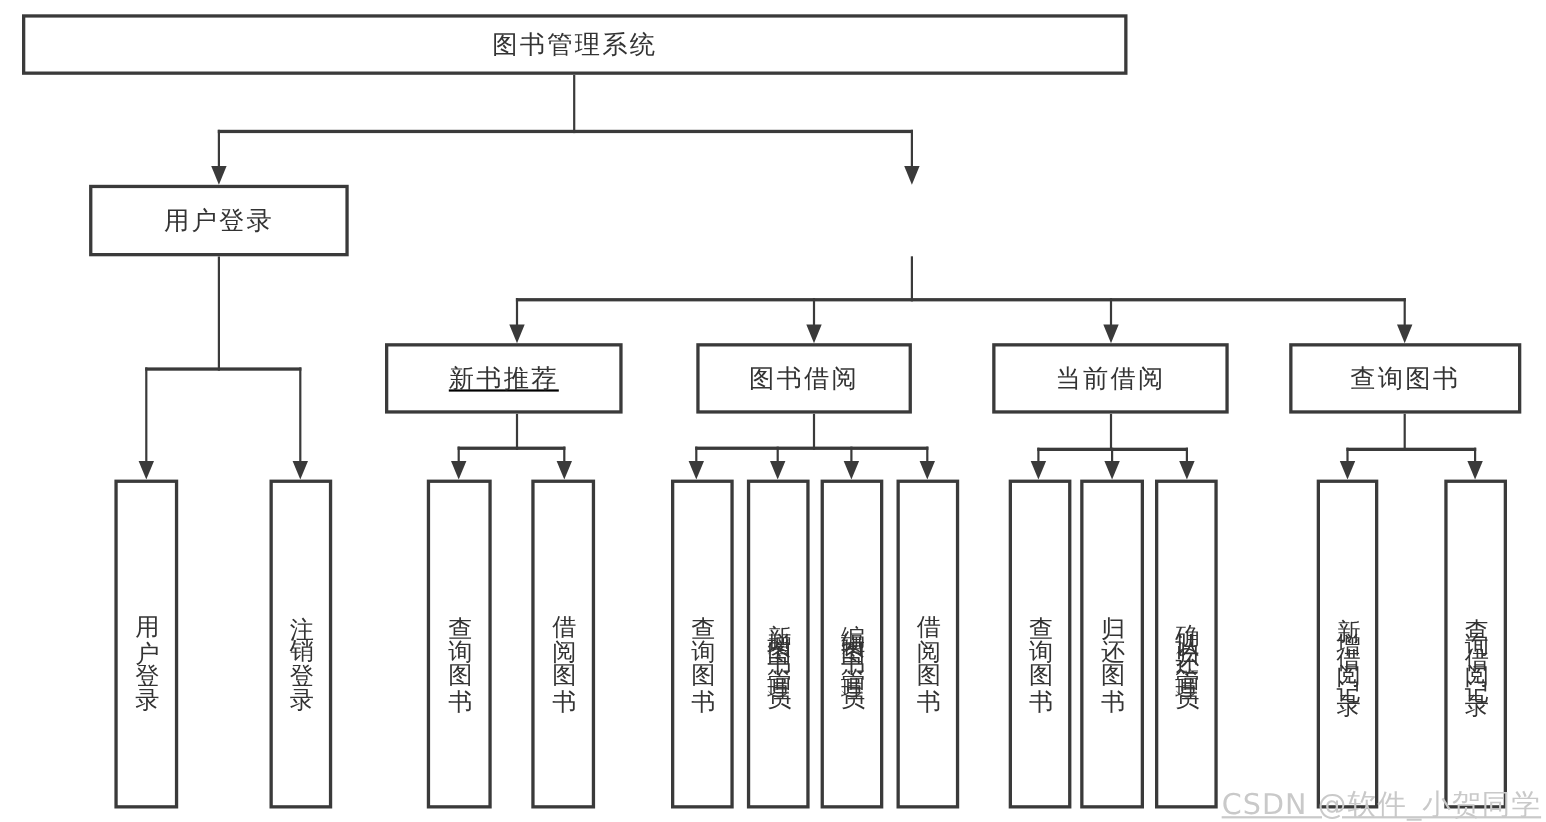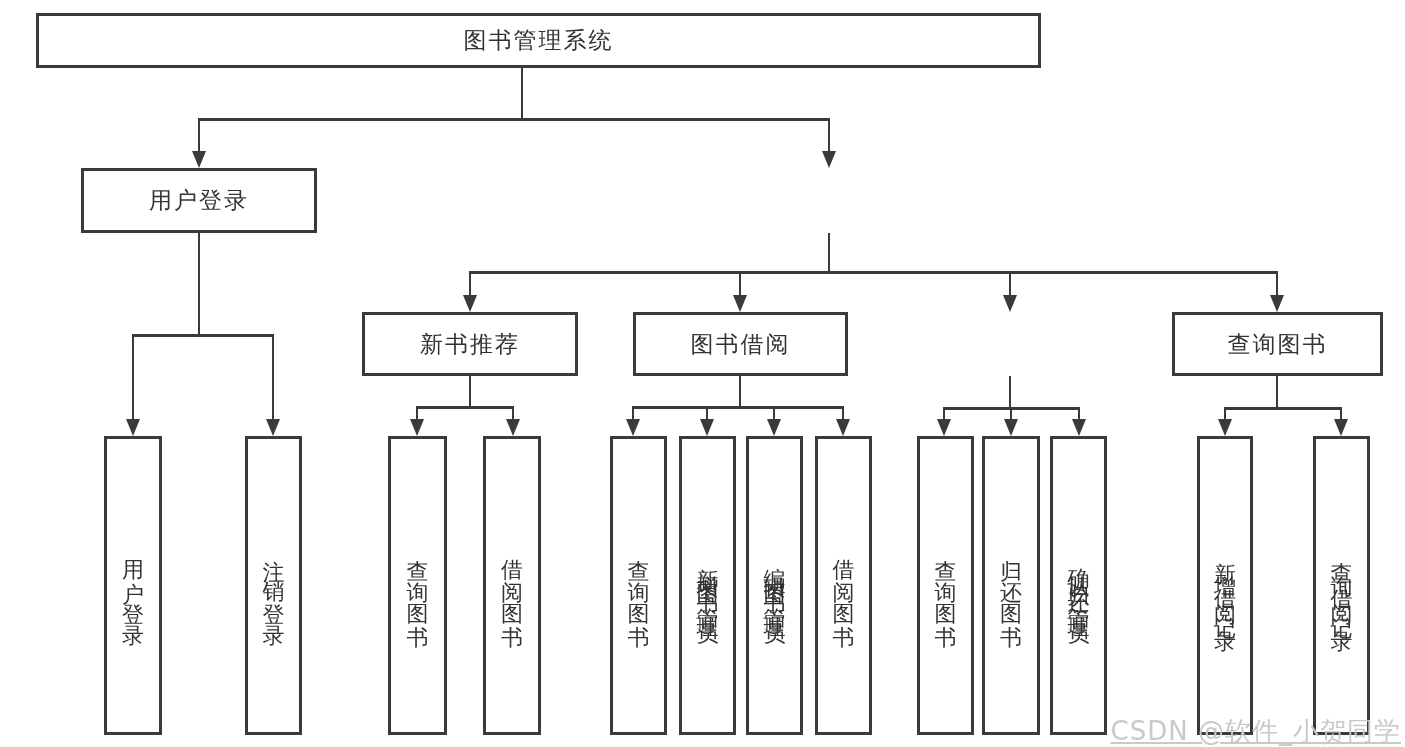--- a/index.html
+++ b/index.html
@@ -115,31 +115,34 @@
     <div class="seg" style="left: 1009.75px; top: 407px; width: 2.5px; height: 17px;"></div>
     <div class="arrowhead" style="left: 1004px; top: 419px;"></div>
     <div class="seg" style="left: 1077.75px; top: 407px; width: 2.5px; height: 17px;"></div>
     <div class="arrowhead" style="left: 1072px; top: 419px;"></div>
     <div class="seg" style="left: 1275.75px; top: 376px; width: 2.5px; height: 33.5px;"></div>
     <div class="seg" style="left: 1223.75px; top: 407px; width: 118.5px; height: 2.5px;"></div>
     <div class="seg" style="left: 1223.75px; top: 407px; width: 2.5px; height: 17px;"></div>
     <div class="arrowhead" style="left: 1218px; top: 419px;"></div>
     <div class="seg" style="left: 1339.75px; top: 407px; width: 2.5px; height: 17px;"></div>
     <div class="arrowhead" style="left: 1334px; top: 419px;"></div>
-    <div class="node" style="left: 36px; top: 13px; width: 1005px; height: 55px; font-family: Liberation Serif, serif;">
+    <div class="node" style="left: 20px; top: 13px; width: 1005px; height: 55px; font-family: Liberation Serif, serif;">
       <span class="label">图书管理系统</span>
     </div>
     <div class="node" style="left: 81px; top: 168px; width: 236px; height: 65px;">
       <span class="label">用户登录</span>
     </div>
-    <div class="node" style="left: 362px; top: 312px; width: 216px; height: 64px;">
+    <div class="node" style="left: 350px; top: 312px; width: 216px; height: 64px; text-decoration: underline;">
       <span class="label">新书推荐</span>
     </div>
-    <div class="node" style="left: 633px; top: 312px; width: 215px; height: 64px;">
+    <div class="node" style="left: 633px; top: 312px; width: 196px; height: 64px;">
       <span class="label">图书借阅</span>
+    </div>
+    <div class="node" style="left: 902px; top: 312px; width: 215px; height: 64px;">
+      <span class="label">当前借阅</span>
     </div>
     <div class="node" style="left: 1172px; top: 312px; width: 211px; height: 64px;">
       <span class="label">查询图书</span>
     </div>
     <div class="node vertical" style="left: 104px; top: 436px; width: 58px; height: 299px;">
       <span class="label" style="letter-spacing: 22px;">用户登录</span>
     </div>
     <div class="node vertical" style="left: 245px; top: 436px; width: 57px; height: 299px;">
       <span class="label" style="letter-spacing: 22px;">注销登录</span>
     </div>

